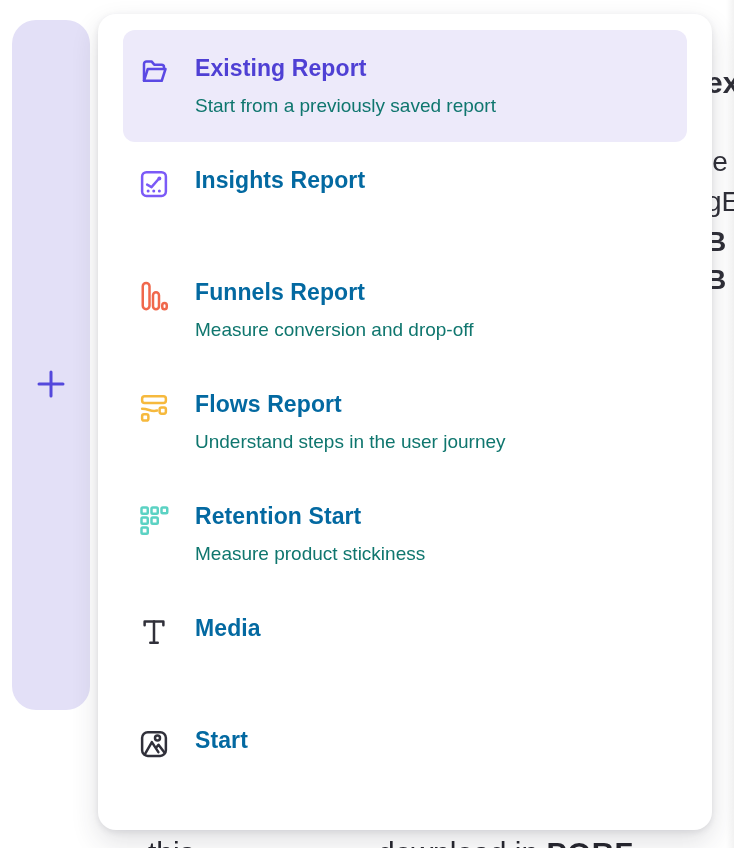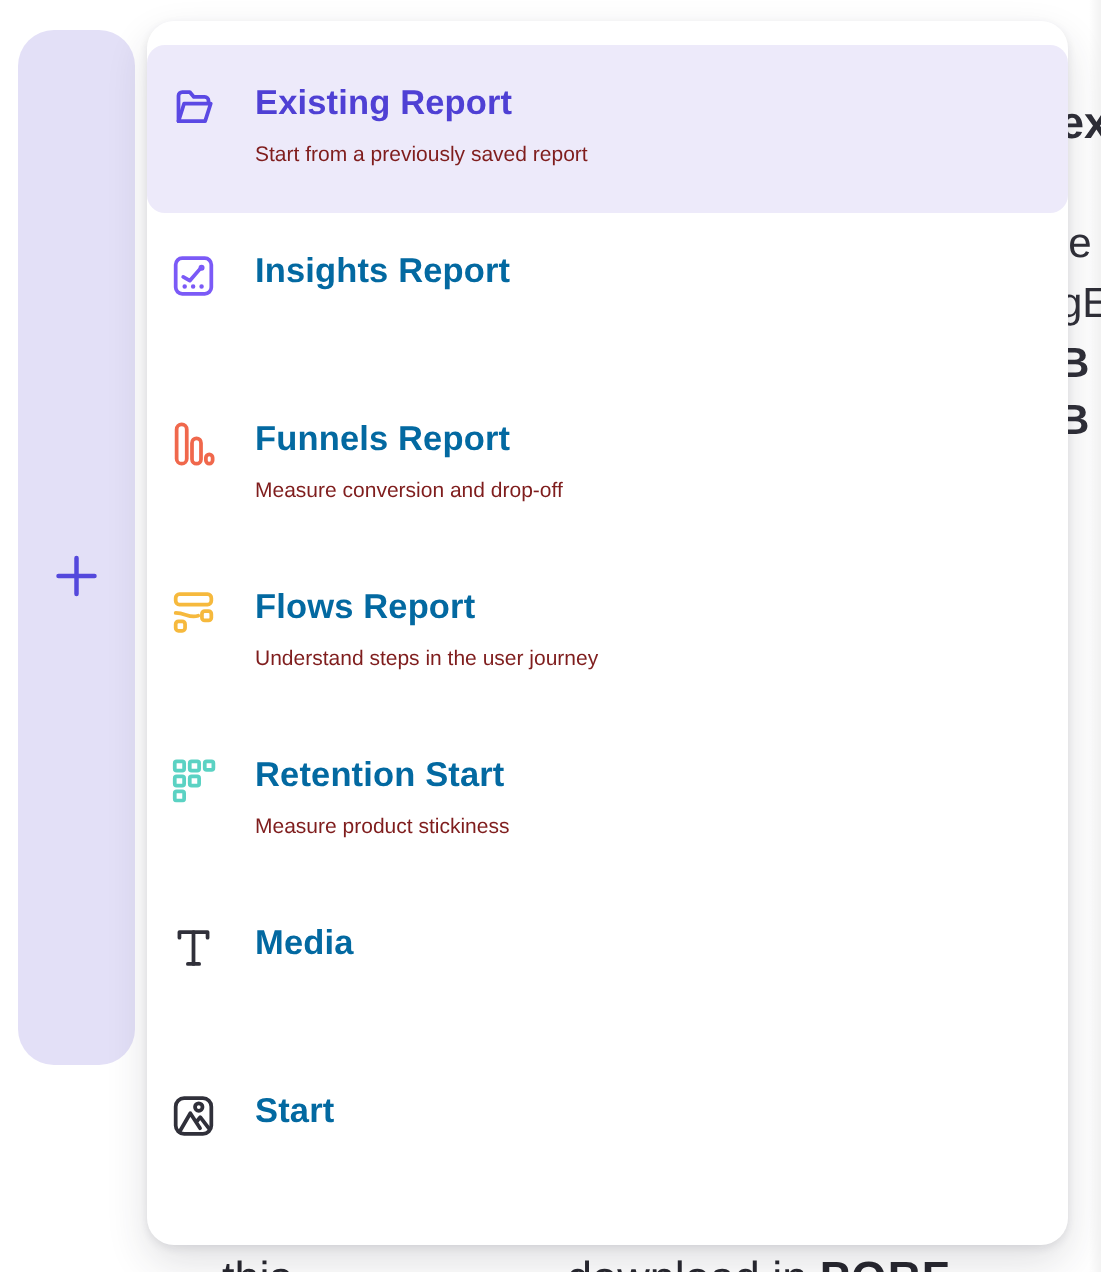--- a/index.html
+++ b/index.html
@@ -62,21 +62,21 @@
 
   
   .popover {
     position: absolute;
     left: 98px; top: 14px;
     width: 614px; height: 816px;
     box-sizing: border-box;
     background: #ffffff;
     border-radius: 18px;
     box-shadow: 0 2px 6px rgba(40,40,60,0.10), 0 12px 28px rgba(40,40,60,0.14);
-    padding: 16px 0;
+    padding: 16px 25px;
     z-index: 2;
   }
   .menu-item {
     box-sizing: border-box;
     height: 112px;
     border-radius: 12px;
     display: flex;
     align-items: flex-start;
     gap: 26px;
     padding: 25px 18px 0 16px;
@@ -93,24 +93,24 @@
   .menu-item .item-title {
     font-size: 23px;
     line-height: 1.2;
     font-weight: 600;
     color: #0369a1;
     margin: 0 0 11px 0;
     letter-spacing: 0.1px;
   }
   .menu-item.selected .item-title { color: #4f40d4; }
   .menu-item .item-desc {
-    font-size: 14px;
+    font-size: 19px;
     line-height: 1.25;
     font-weight: 400;
-    color: #7f1d1d;
+    color: #0f766e;
     margin: 0;
   }
 </style>
 </head>
 <body>
 
 <div class="stage">
 
   <span class="bg-frag frag-right frag-0">ex</span>
   <span class="bg-frag frag-right frag-1">ie</span>

